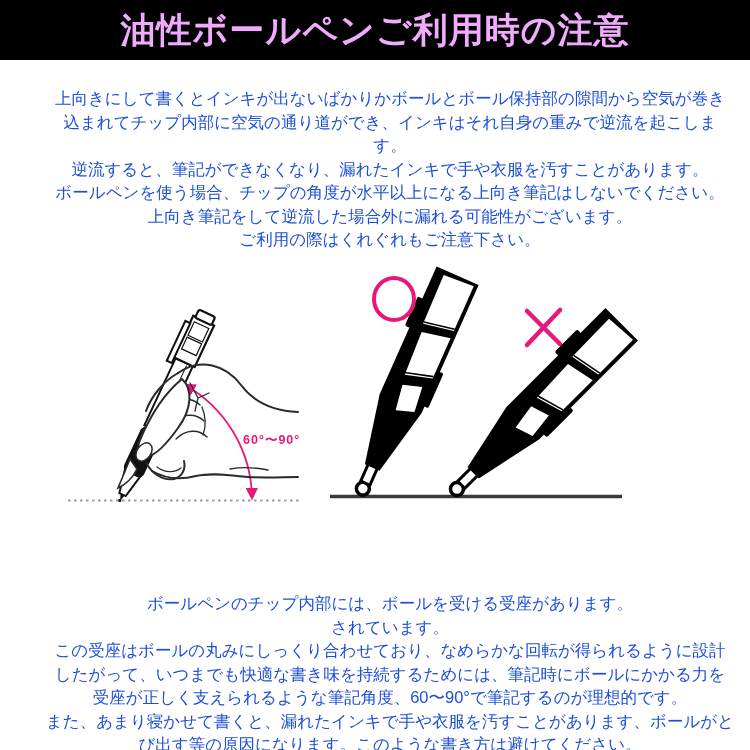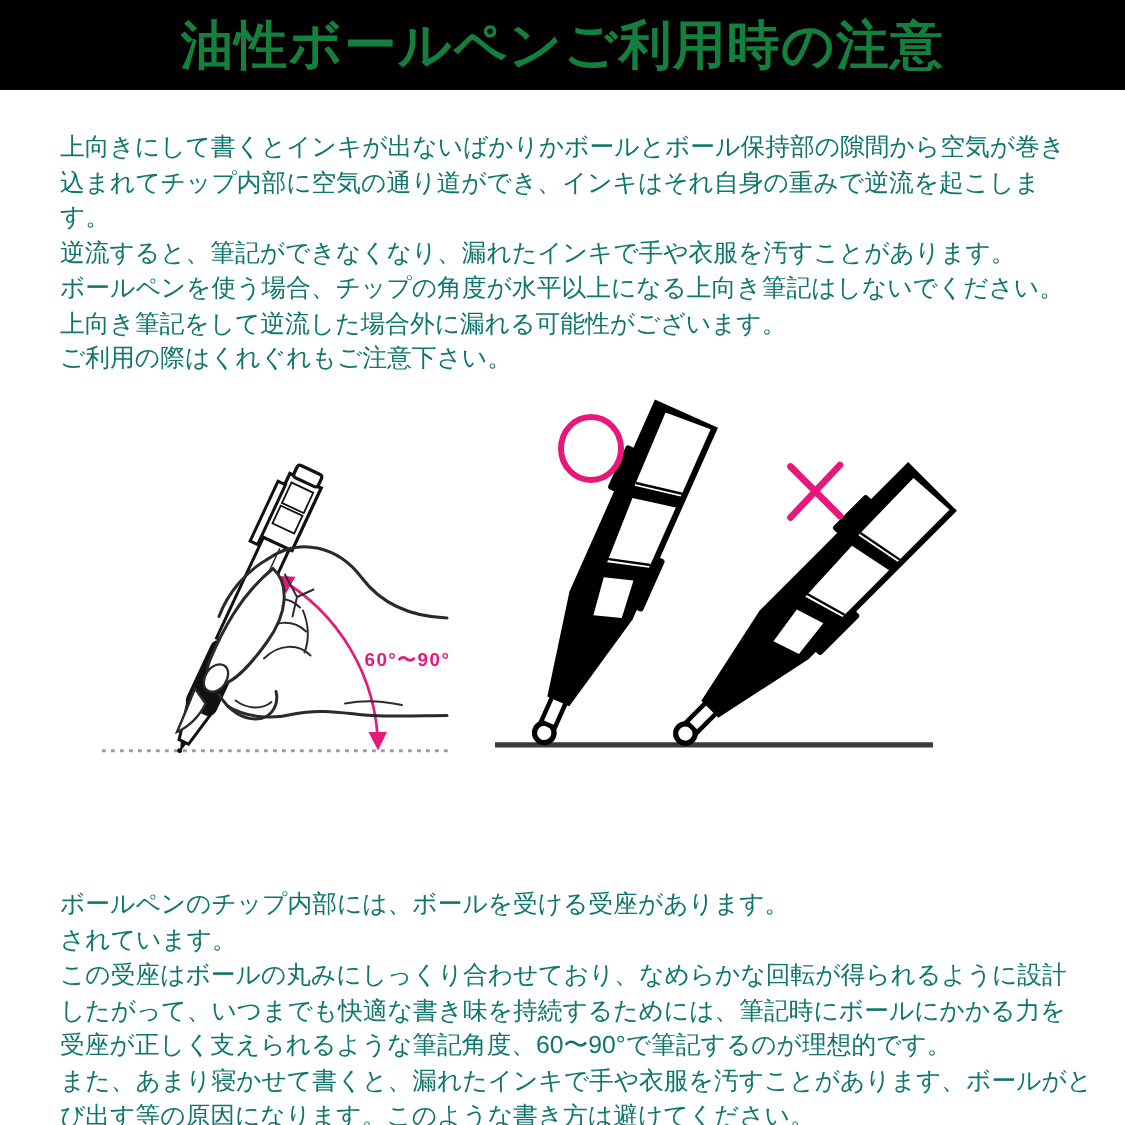--- a/index.html
+++ b/index.html
@@ -5,25 +5,25 @@
   html,body{margin:0;padding:0;background:#fff;}
   #page{
     position:relative;width:750px;height:750px;background:#fff;overflow:hidden;
     font-family:"Liberation Sans","DejaVu Sans",sans-serif;
   }
   #header{
     position:absolute;top:0;left:0;width:750px;height:60px;background:#000;
     display:flex;align-items:center;justify-content:center;
   }
   #header .title{
-    color:#15803d;font-size:35px;font-weight:800;letter-spacing:1px;white-space:nowrap;
+    color:#f0abfc;font-size:35px;font-weight:800;letter-spacing:1px;white-space:nowrap;
   }
   .para{
-    position:absolute;left:40px;width:700px;color:#0f766e;
-    font-size:16.5px;line-height:23.5px;font-weight:500;
+    position:absolute;left:40px;width:700px;color:#1d4ed8;
+    font-size:16.5px;line-height:23.5px;font-weight:500;text-align:center;
   }
   .para .line{white-space:nowrap;}
   #intro{top:87px;}
   #detail{top:572px;margin-top:20px;}
   #figure{position:absolute;top:255px;left:0;width:750px;height:260px;}
   .hand-stroke{fill:none;stroke:#2a2a2a;stroke-width:2;stroke-linecap:round;}
   .hand-thin{fill:none;stroke:#2a2a2a;stroke-width:1.3;stroke-linecap:round;}
 </style>
 </head>
 <body>

